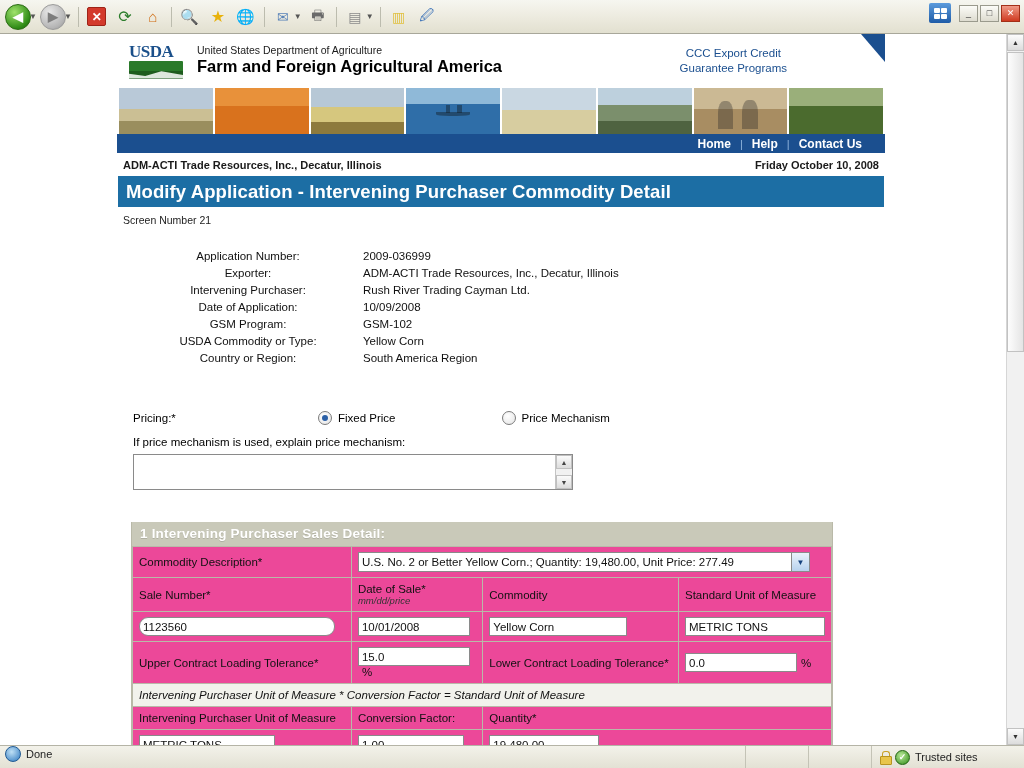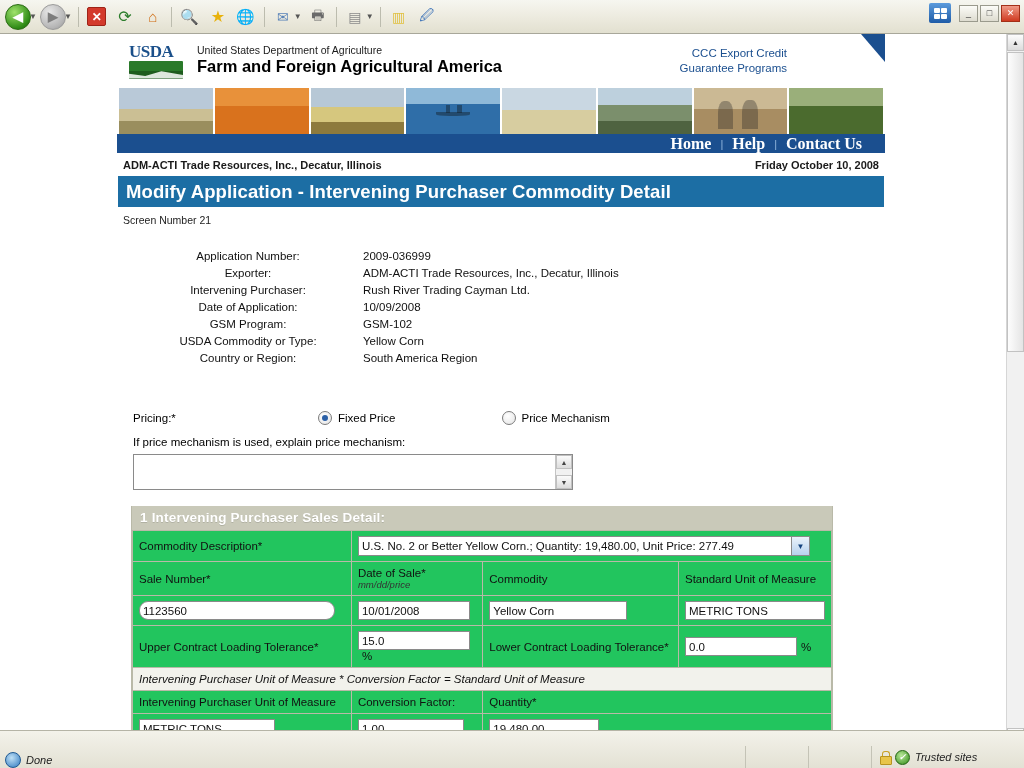--- a/index.html
+++ b/index.html
@@ -197,21 +197,21 @@
   .agency-main {
     font-size: 16.5px;
     font-weight: bold;
     color: #000000;
     margin-top: 1px;
   }
   .ccc-links {
     position: absolute;
     right: 98px;
     top: 12px;
-    text-align: right;
+    text-align: center;
     line-height: 15px;
     margin-left: 36px;
   }
   .ccc-links a {
     color: #1b4f8f;
     font-size: 11.5px;
     text-decoration: none;
   }
   .header-notch {
     position: absolute;
@@ -256,25 +256,24 @@
   .nav-bar {
     height: 19px;
     background: #1b4f8f;
     display: flex;
     align-items: center;
     justify-content: flex-end;
     padding-right: 14px;
   }
   .nav-bar a {
     color: #ffffff;
-    font-size: 16px;
+    font-size: 12px;
     font-weight: bold;
     text-decoration: none;
     padding: 0 9px;
-    font-family: Liberation Serif, serif;
   }
   .nav-div {
     color: #8fb4dc;
     font-size: 11px;
   }
 
   
   .info-line {
     display: flex;
     justify-content: space-between;
@@ -373,25 +372,25 @@
     justify-content: center;
     font-size: 7px;
     color: #444;
     background: linear-gradient(to bottom,#fbfbfb,#dcdcdc);
     border: 1px solid #c0c0c0;
     box-sizing: border-box;
   }
 
   
   .sales-panel {
-    margin: 16px 0 0 14px;
+    margin: 32px 0 0 14px;
     width: 700px;
     border: 1px solid #b9b9a8;
     border-top: none;
-    background: #22c55e;
+    background: #ec4899;
   }
   .sales-header {
     background: #c9c9b9;
     color: #ffffff;
     font-weight: bold;
     font-size: 13.5px;
     padding: 4px 8px 5px 8px;
     letter-spacing: 0.2px;
     text-shadow: 0 1px 0 rgba(0,0,0,0.12);
   }
@@ -507,29 +506,28 @@
     border: 1px solid #c2c2c2;
     box-sizing: border-box;
   }
   .vs-bottom { position: absolute; bottom: 0; }
 
   
   .status-bar {
     position: absolute;
     left: 0; bottom: 0;
     width: 1024px;
-    height: 38px;
+    height: 23px;
     background: linear-gradient(to bottom,#f3f2ea,#e3e1d4);
     border-top: 1px solid #b5b4a6;
     display: flex;
-    align-items: flex-end;
+    align-items: flex-start;
     font-size: 11px;
     color: #222;
     box-sizing: border-box;
-    font-style: italic;
   }
   .sb-left {
     display: flex;
     align-items: center;
     gap: 5px;
     padding-left: 5px;
     width: 740px;
   }
   .sb-ie-icon {
     width: 14px; height: 14px;

